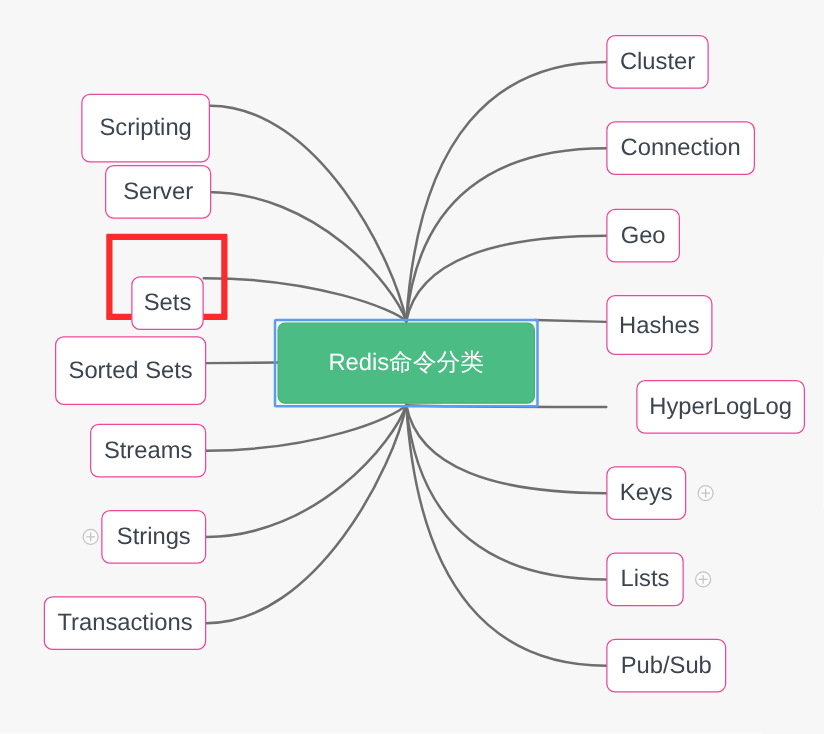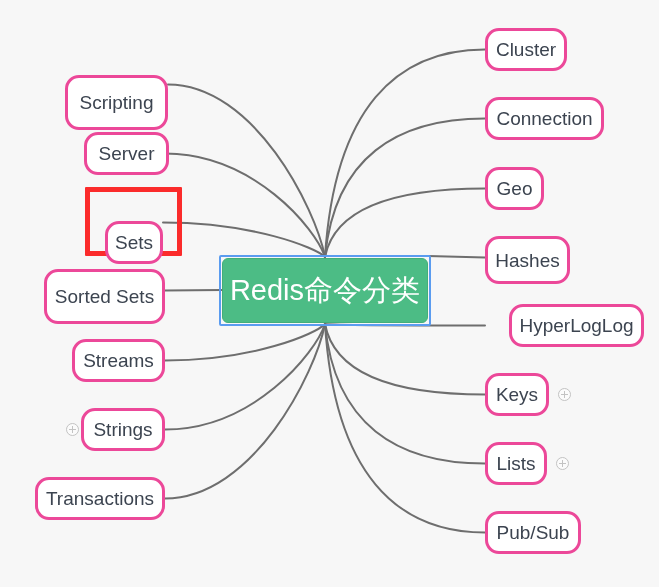--- a/index.html
+++ b/index.html
@@ -24,42 +24,42 @@
     height: 587px;
     pointer-events: none;
   }
   .node {
     position: absolute;
     box-sizing: border-box;
     display: flex;
     align-items: center;
     justify-content: center;
     background: #ffffff;
-    border: 3px solid #ec4899;
-    border-radius: 14px;
+    border: 1px solid #ec4899;
+    border-radius: 7px;
     color: #3c4450;
     font-size: 19px;
     line-height: 1;
     white-space: nowrap;
     padding: 0 12px;
   }
   .node-label {
     display: block;
   }
   .root-node {
     position: absolute;
     box-sizing: border-box;
     display: flex;
     align-items: center;
     justify-content: center;
     background: #4cbc85;
     border: 1px solid #43ae7a;
     border-radius: 6px;
     color: #ffffff;
-    font-size: 29px;
+    font-size: 19px;
     line-height: 1;
     white-space: nowrap;
   }
   .root-select {
     position: absolute;
     box-sizing: border-box;
     border: 2px solid #5b9cf0;
     border-radius: 2px;
     background: transparent;
     pointer-events: none;

